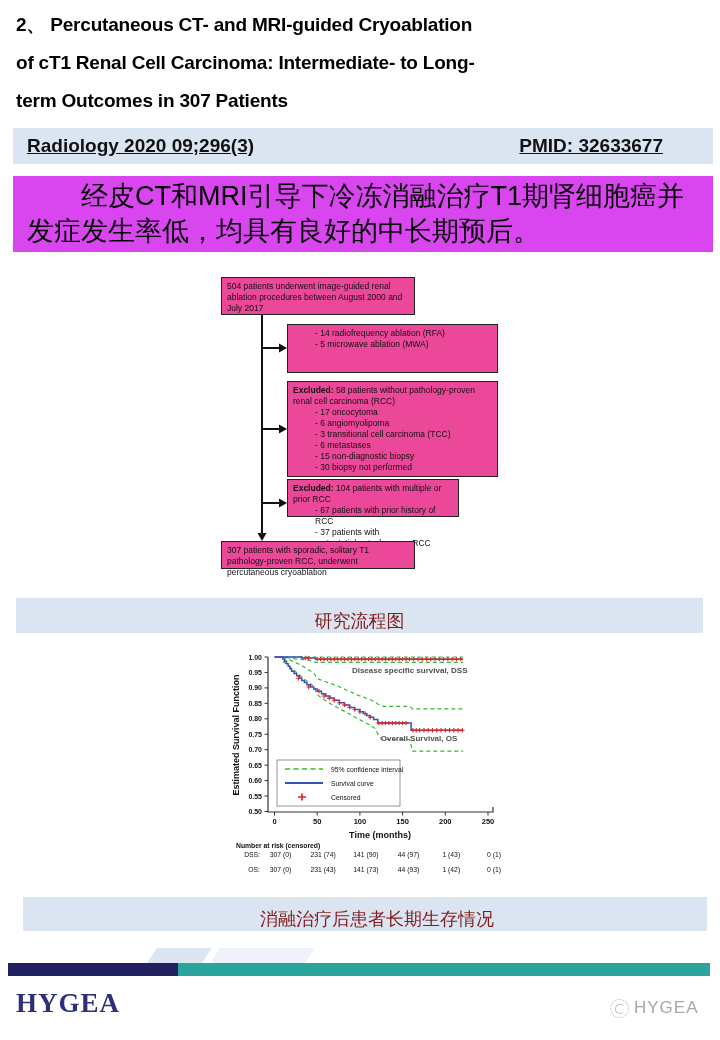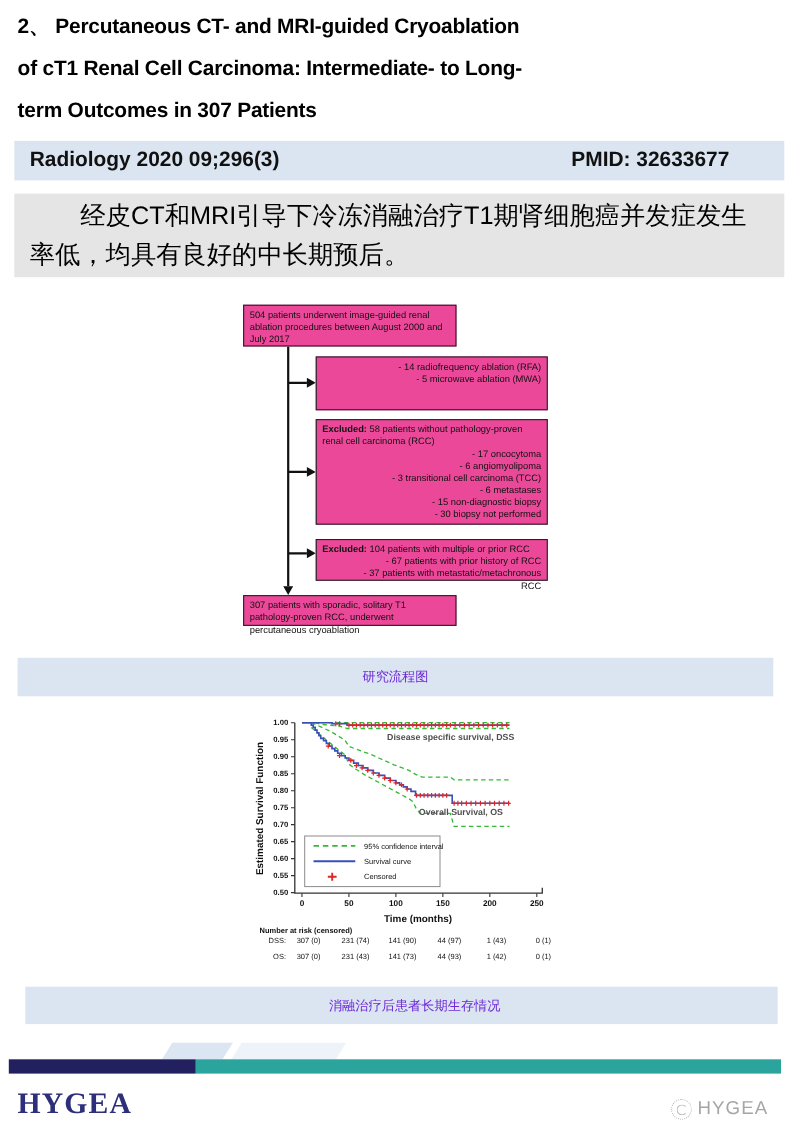--- a/index.html
+++ b/index.html
@@ -5,34 +5,34 @@
   html,body{margin:0;padding:0;}
   body{width:720px;height:1040px;position:relative;background:#ffffff;
        font-family:"Liberation Sans",sans-serif;overflow:hidden;}
   *{box-sizing:border-box;}
 
   .title{position:absolute;left:16px;top:6px;width:694px;font-size:19px;font-weight:bold;
          line-height:38px;color:#000;white-space:pre-line;letter-spacing:-0.2px;}
 
   .journal-bar{position:absolute;left:13px;top:128px;width:700px;height:36px;background:#dbe5f1;
          display:flex;align-items:center;justify-content:space-between;
-         font-size:19px;font-weight:600;color:#111;padding:0 50px 0 14px;}
-
-  .summary{position:absolute;left:13px;top:176px;width:700px;height:76px;background:#e5e5e5;
-         font-size:23px;line-height:35px;color:#000;padding:3px 14px;text-indent:2em;}
+         font-size:19px;font-weight:600;color:#111;padding:0 50px 0 14px;text-decoration:underline;}
+
+  .summary{position:absolute;left:13px;top:176px;width:700px;height:76px;background:#d946ef;
+         font-size:27px;line-height:35px;color:#000;padding:3px 14px;text-indent:2em;}
 
   .flowchart{position:absolute;left:0;top:265px;width:720px;height:330px;}
   .fbox{position:absolute;border:1.5px solid #222;background:#ec4899;color:#111;
         font-size:8.5px;line-height:11px;padding:3px 5px;}
   .fbox b{font-weight:bold;}
-  .fitem{padding-left:22px;text-align:right;}
+  .fitem{padding-left:22px;}
   .connectors{position:absolute;left:0;top:0;width:720px;height:330px;}
 
-  .caption{position:absolute;background:#dbe5f1;display:flex;align-items:center;justify-content:center;
-        font-size:12px;color:#6d28d9;}
+  .caption{position:absolute;background:#dbe5f1;display:flex;align-items:flex-end;justify-content:center;
+        font-size:18px;color:#7f1d1d;}
   .caption.flow{left:16px;top:598px;width:687px;height:35px;}
   .caption.surv{left:23px;top:897px;width:684px;height:34px;padding-left:24px;}
 
   .chart-wrap{position:absolute;left:230px;top:645px;width:280px;height:240px;}
   .chart-wrap svg{width:280px;height:240px;display:block;}
   .tk{font-family:"Liberation Sans",sans-serif;font-size:7px;font-weight:bold;fill:#111;}
   .tk2{font-family:"Liberation Sans",sans-serif;font-size:7.5px;font-weight:bold;fill:#111;}
   .axl{font-family:"Liberation Sans",sans-serif;font-size:9px;font-weight:bold;fill:#111;}
   .ann{font-family:"Liberation Sans",sans-serif;font-size:8px;font-weight:bold;fill:#4f4f4f;}
   .lg{font-family:"Liberation Sans",sans-serif;font-size:6.8px;fill:#111;}
@@ -90,21 +90,21 @@
   <div class="fbox" style="left:287px;top:116px;width:211px;height:96px;">
     <div><b>Excluded:</b><span> 58 patients without pathology-proven renal cell carcinoma (RCC)</span></div>
     <div class="fitem">- 17 oncocytoma</div>
     <div class="fitem">- 6 angiomyolipoma</div>
     <div class="fitem">- 3 transitional cell carcinoma (TCC)</div>
     <div class="fitem">- 6 metastases</div>
     <div class="fitem">- 15 non-diagnostic biopsy</div>
     <div class="fitem">- 30 biopsy not performed</div>
   </div>
 
-  <div class="fbox" style="left:287px;top:225px;width:211px;height:38px;">
+  <div class="fbox" style="left:287px;top:214px;width:172px;height:38px;">
     <div><b>Excluded:</b><span> 104 patients with multiple or prior RCC</span></div>
     <div class="fitem">- 67 patients with prior history of RCC</div>
     <div class="fitem">- 37 patients with metastatic/metachronous RCC</div>
   </div>
 
   <div class="fbox" style="left:221px;top:276px;width:194px;height:28px;">
     <span>307 patients with sporadic, solitary T1 pathology-proven RCC, underwent percutaneous cryoablation</span>
   </div>
 </div>
 

